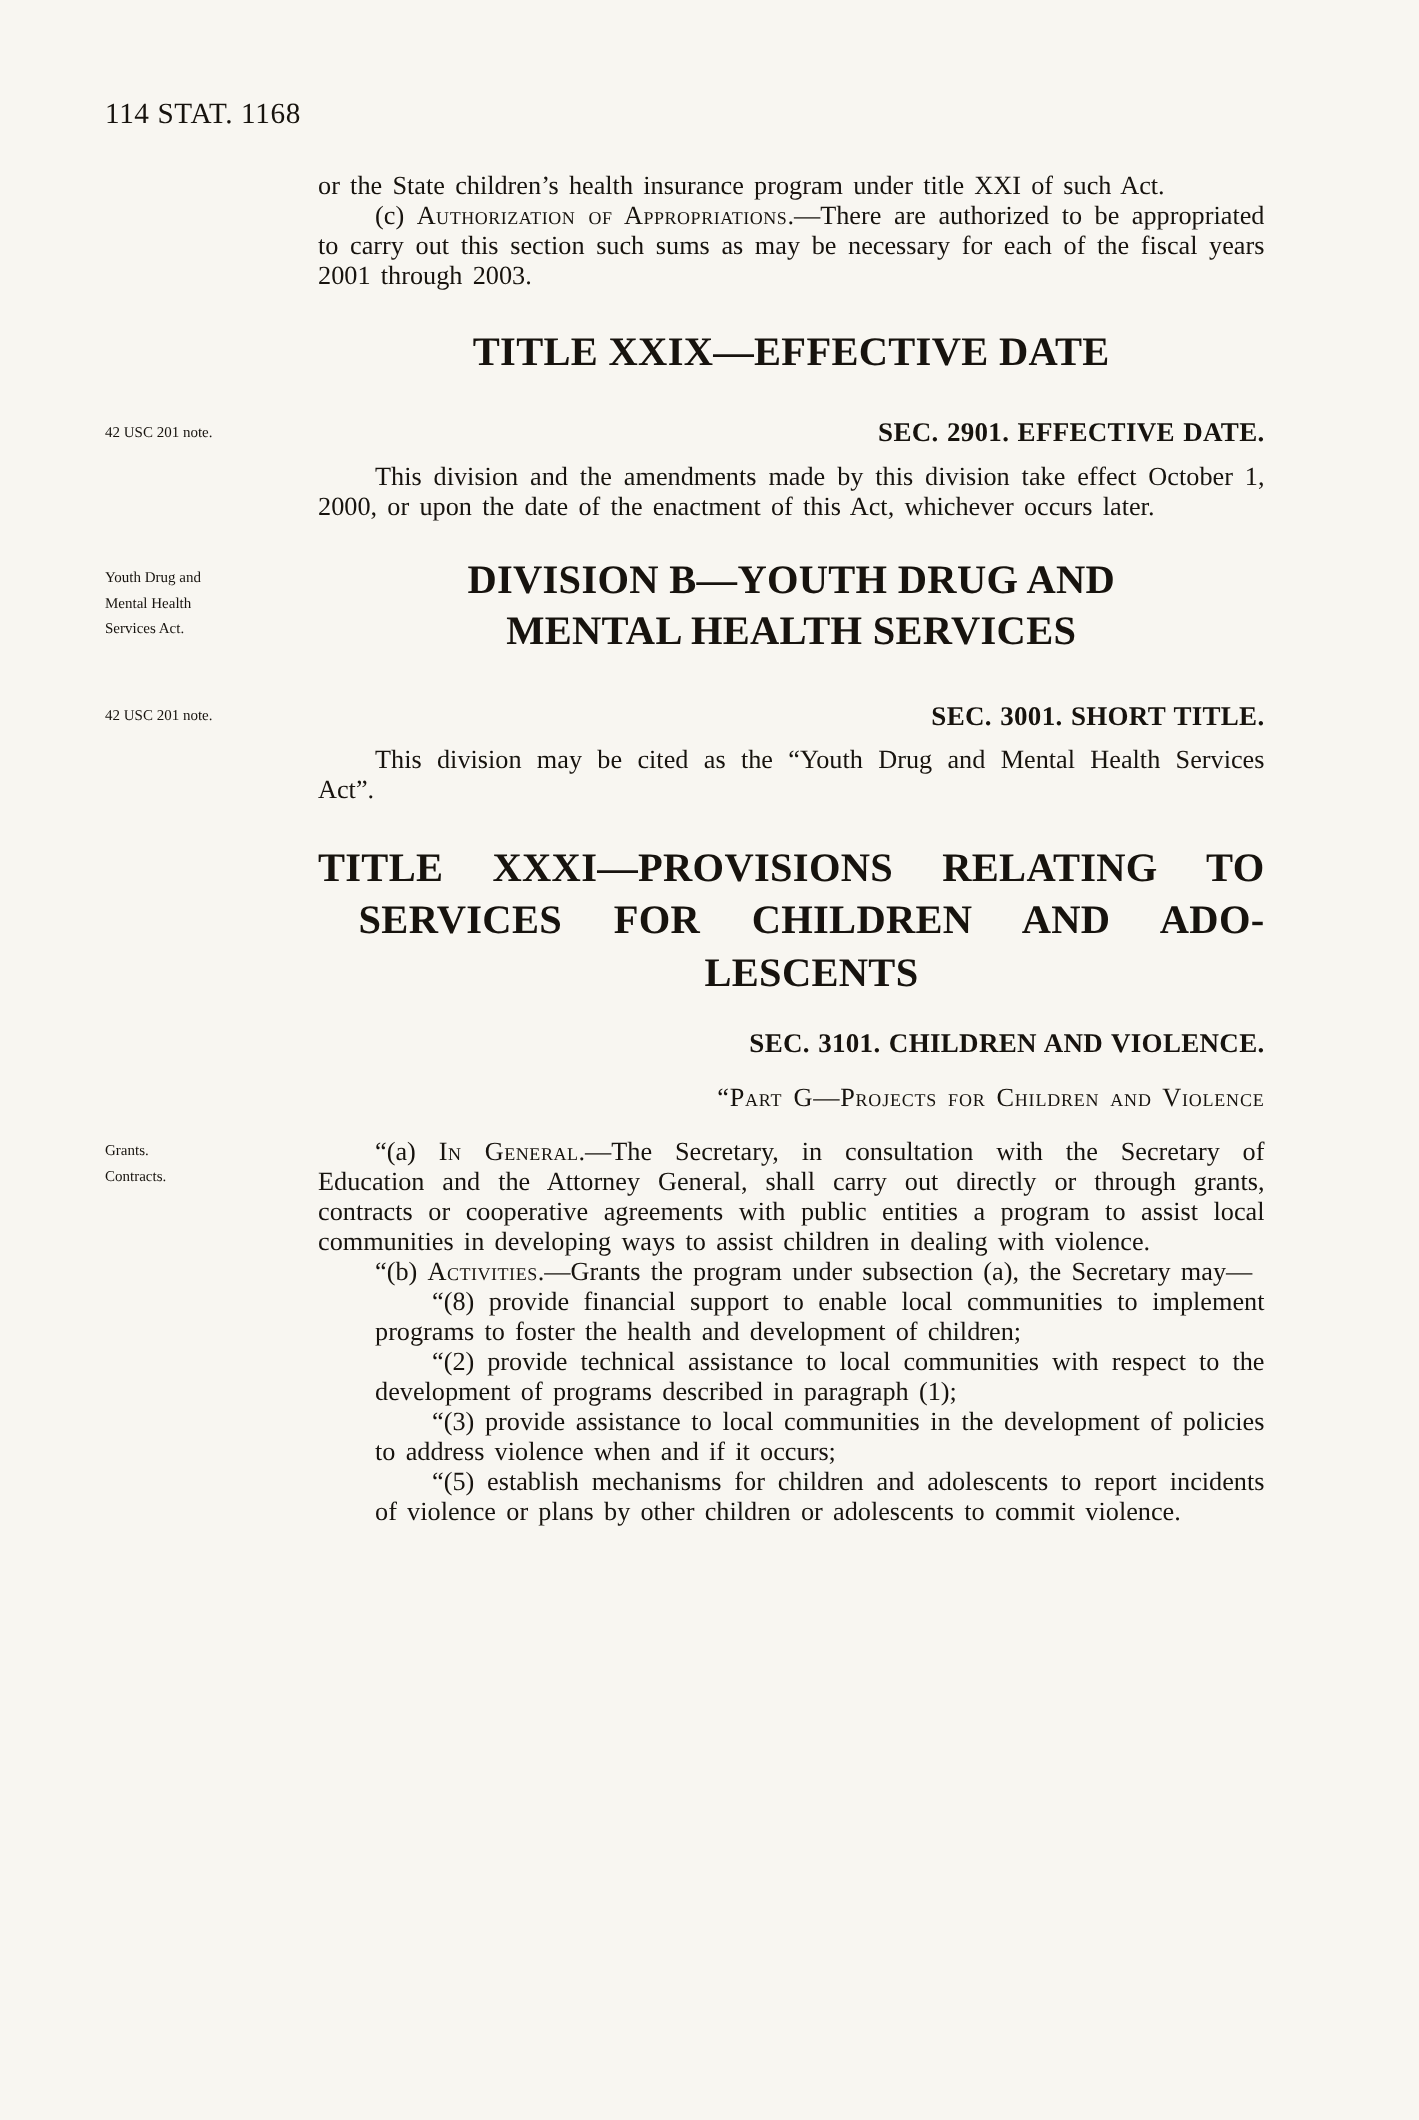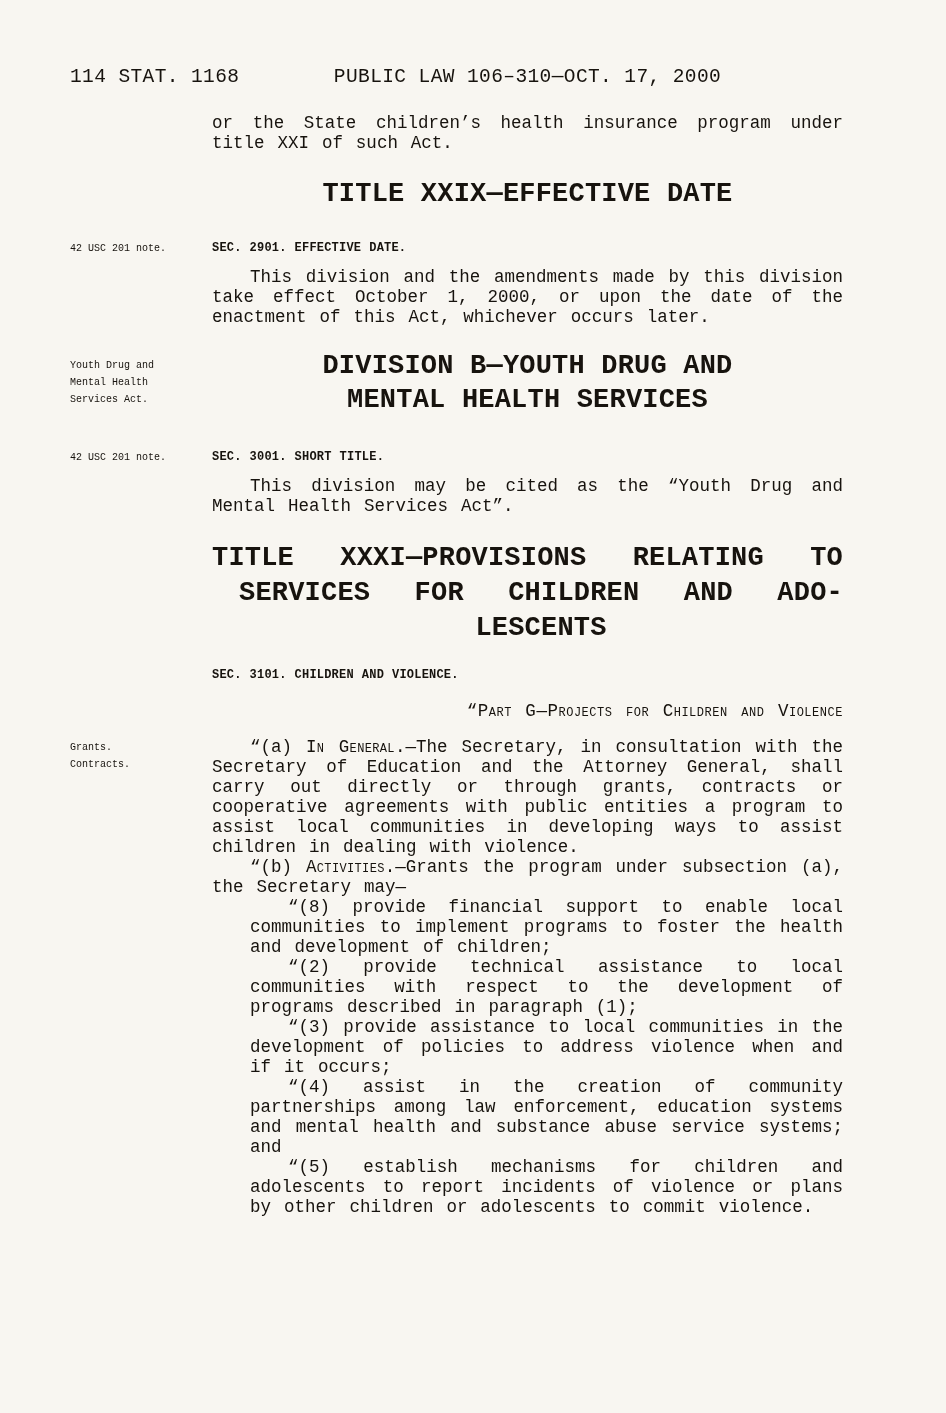--- a/index.html
+++ b/index.html
@@ -4,21 +4,21 @@
 <style>
   * { box-sizing: border-box; }
   html, body { margin: 0; padding: 0; }
   body {
     width: 946px; height: 1413px;
     background: #f8f6f1;
     color: #17130e;
     font-family: "Liberation Serif", "DejaVu Serif", serif;
     overflow: hidden;
   }
-  .page { position: relative; width: 796px; height: 1413px; font-family: Liberation Mono, monospace; }
+  .page { position: relative; width: 796px; height: 1413px; }
 
   
   .stat-number {
     position: absolute; top: 66px; left: 70px;
     font-size: 19.5px; letter-spacing: .4px;
   }
   .law-title {
     position: absolute; top: 66px; left: 212px; width: 631px;
     text-align: center; font-size: 19.5px; letter-spacing: .4px;
   }
@@ -46,22 +46,22 @@
   .divb { position: relative; margin: 22px 0 0; }
   .t31  { margin: 25px 0 19px; text-align: center; line-height: 35px; }
   .t31 .l1 { display: block; text-align-last: justify; }
   .t31 .l2 { display: block; padding-left: 27px; text-align-last: justify; }
   .t31 .l3 { display: block; padding-left: 27px; }
 
   .secblock { position: relative; margin: 0 0 9px; }
   .mt30 { margin-top: 30px; }
   .mb10 { margin-bottom: 10px; }
   .sechead {
-    font-size: 12px; font-weight: bold; margin: 0;
-    text-align: left; letter-spacing: .2px; word-spacing: .05em;
+    font-size: 18px; font-weight: bold; margin: 0;
+    text-align: right; letter-spacing: .2px; word-spacing: .05em;
   }
 
   .note {
     position: absolute; left: -142px; top: 2px; width: 138px;
     font-size: 10px; line-height: 17px;
     text-align: left; text-indent: 0;
     word-spacing: normal; letter-spacing: 0; font-weight: normal;
   }
   .note-deep { top: 8px; }
 
@@ -72,26 +72,26 @@
   }
 
   .rel { position: relative; }
 </style>
 </head>
 <body>
 
 <div class="page">
 
   <div class="stat-number">114 STAT. 1168</div>
-  <div class="law-title">PUBLIC LAW 106–310—OCT. 17, 2000</div>
 
   <main class="column">
 
     <p class="para">or the State children’s health insurance program under title XXI of such Act.</p>
 
+    <p class="para ind"><span>(c) </span><span class="sc">Authorization of Appropriations</span><span>.—There are authorized to be appropriated to carry out this section such sums as may be necessary for each of the fiscal years 2001 through 2003.</span></p>
 
     <h1 class="h1 center t29">TITLE XXIX—EFFECTIVE DATE</h1>
 
     <div class="secblock">
       <div class="note">42 USC 201 note.</div>
       <h2 class="sechead">SEC. 2901. EFFECTIVE DATE.</h2>
     </div>
 
     <p class="para ind">This division and the amendments made by this division take effect October 1, 2000, or upon the date of the enactment of this Act, whichever occurs later.</p>
 
@@ -129,17 +129,16 @@
     <p class="para ind rel"><span class="note">
           <span style="display:block">Grants.</span>
           <span style="display:block">Contracts.</span>
         </span><span>“(a) </span><span class="sc">In General</span><span>.—The Secretary, in consultation with the Secretary of Education and the Attorney General, shall carry out directly or through grants, contracts or cooperative agreements with public entities a program to assist local communities in developing ways to assist children in dealing with violence.</span></p>
 
     <p class="para ind"><span>“(b) </span><span class="sc">Activities</span><span>.—Grants the program under subsection (a), the Secretary may—</span></p>
 
     <p class="para sub">“(8) provide financial support to enable local communities to implement programs to foster the health and development of children;</p>
     <p class="para sub">“(2) provide technical assistance to local communities with respect to the development of programs described in paragraph (1);</p>
     <p class="para sub">“(3) provide assistance to local communities in the development of policies to address violence when and if it occurs;</p>
-    <p class="para sub">“(4) assist in the creation of community partnerships among law enforcement, education systems and mental health and substance abuse service systems; and</p>
     <p class="para sub">“(5) establish mechanisms for children and adolescents to report incidents of violence or plans by other children or adolescents to commit violence.</p>
 
   </main>
 </div>
 
 </body></html>

